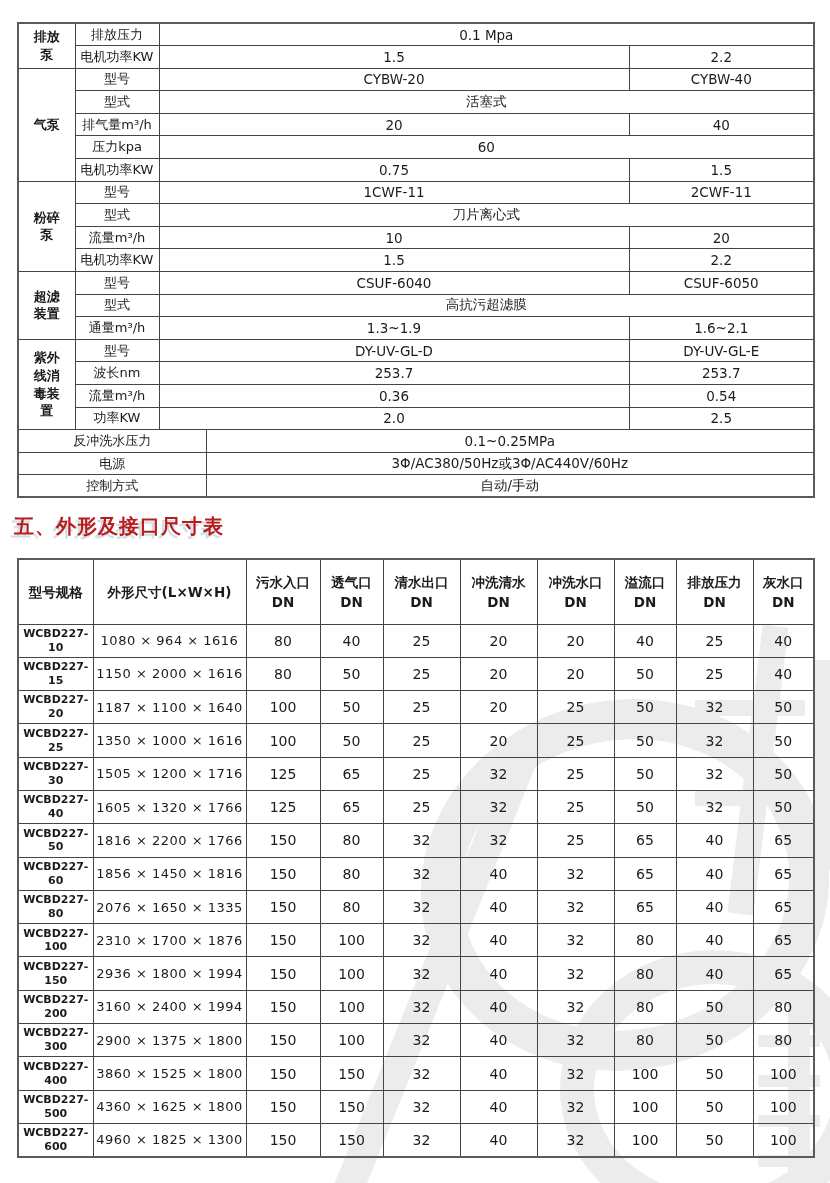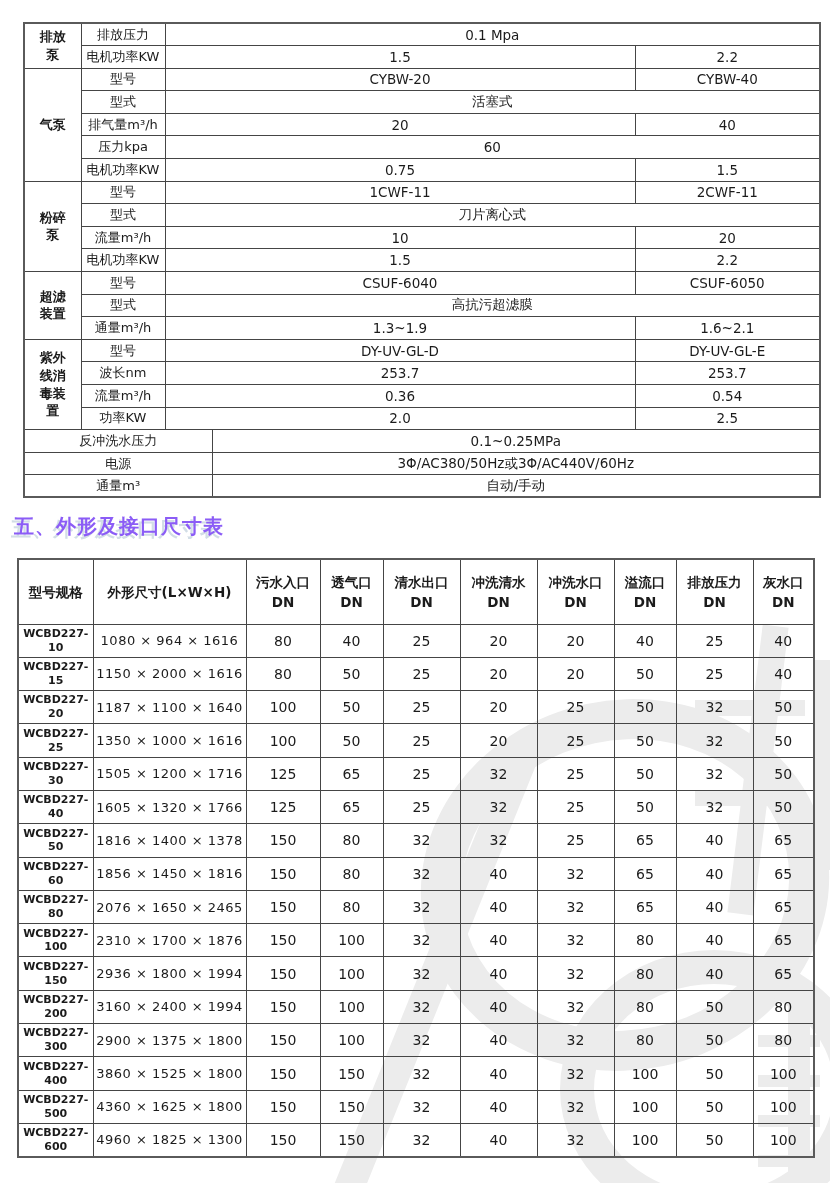--- a/index.html
+++ b/index.html
@@ -7,30 +7,30 @@
     width:830px;height:1183px;position:relative;overflow:hidden;
     background:#ffffff;color:#1b1b1b;
     font-family:"DejaVu Sans","Liberation Sans",sans-serif;
   }
   
   .wm{position:absolute;z-index:0;background:#ececec;}
   .wm-ring{background:transparent;border:40px solid #ececec;border-radius:50%;}
   
   table{border-collapse:collapse;table-layout:fixed;position:absolute;z-index:1;background:transparent;}
   td{border:1px solid #454545;text-align:center;vertical-align:middle;padding:0;overflow:hidden;}
-  #spec-table{left:23px;top:22px;width:796px;font-size:13px;border:2px solid #5a5a5a;}
+  #spec-table{left:17px;top:22px;width:796px;font-size:13px;border:2px solid #5a5a5a;}
   #spec-table tr{height:22.6px;}
   #spec-table td.g{font-weight:bold;white-space:pre-line;line-height:1.35;font-size:13px;}
   #spec-table td.l,#spec-table td.lw{font-weight:normal;}
   #spec-table td.v,#spec-table td.vw{font-weight:normal;font-size:13.5px;}
   
   .section-title{
     position:absolute;left:14px;top:513px;z-index:1;
     font-size:20px;font-weight:bold;letter-spacing:1px;
-    color:#8b5cf6;text-shadow:-3px 3px 0 #d2dde6;
+    color:#b91c1c;text-shadow:-3px 3px 0 #d2dde6;
   }
   
   #dim-table{left:17px;top:558px;width:796px;font-size:14px;border:2px solid #5a5a5a;}
   #dim-table tr.hdr{height:65px;padding-left:44px;}
   #dim-table tr.body{height:33.3px;}
   #dim-table td.h{font-weight:bold;font-size:13.5px;line-height:1.5;}
   #dim-table td.model{font-size:11px;font-weight:700;line-height:1.25;}
   #dim-table td.dims{font-size:13px;letter-spacing:0.5px;}
 </style>
 </head>
@@ -156,21 +156,21 @@
   </tr>
   <tr>
     <td class="lw" colspan="3">反冲洗水压力</td>
     <td class="vw" colspan="2">0.1~0.25MPa</td>
   </tr>
   <tr>
     <td class="lw" colspan="3">电源</td>
     <td class="vw" colspan="2">3Φ/AC380/50Hz或3Φ/AC440V/60Hz</td>
   </tr>
   <tr>
-    <td class="lw" colspan="3">通量m³</td>
+    <td class="lw" colspan="3">控制方式</td>
     <td class="vw" colspan="2">自动/手动</td>
   </tr>
 </tbody>
   </table>
 
 <div class="section-title">五、外形及接口尺寸表</div>
 
 <table id="dim-table">
   <colgroup>
     <col style="width:75px">
@@ -313,21 +313,21 @@
     <td>25</td>
     <td>50</td>
     <td>32</td>
     <td>50</td>
   </tr>
   <tr class="body">
     <td class="model">
           <div>WCBD227-</div>
           <div>50</div>
         </td>
-    <td class="dims">1816 × 1400 × 1378</td>
+    <td class="dims">1816 × 2200 × 1766</td>
     <td>150</td>
     <td>80</td>
     <td>32</td>
     <td>32</td>
     <td>25</td>
     <td>65</td>
     <td>40</td>
     <td>65</td>
   </tr>
   <tr class="body">
@@ -343,21 +343,21 @@
     <td>32</td>
     <td>65</td>
     <td>40</td>
     <td>65</td>
   </tr>
   <tr class="body">
     <td class="model">
           <div>WCBD227-</div>
           <div>80</div>
         </td>
-    <td class="dims">2076 × 1650 × 2465</td>
+    <td class="dims">2076 × 1650 × 1335</td>
     <td>150</td>
     <td>80</td>
     <td>32</td>
     <td>40</td>
     <td>32</td>
     <td>65</td>
     <td>40</td>
     <td>65</td>
   </tr>
   <tr class="body">

